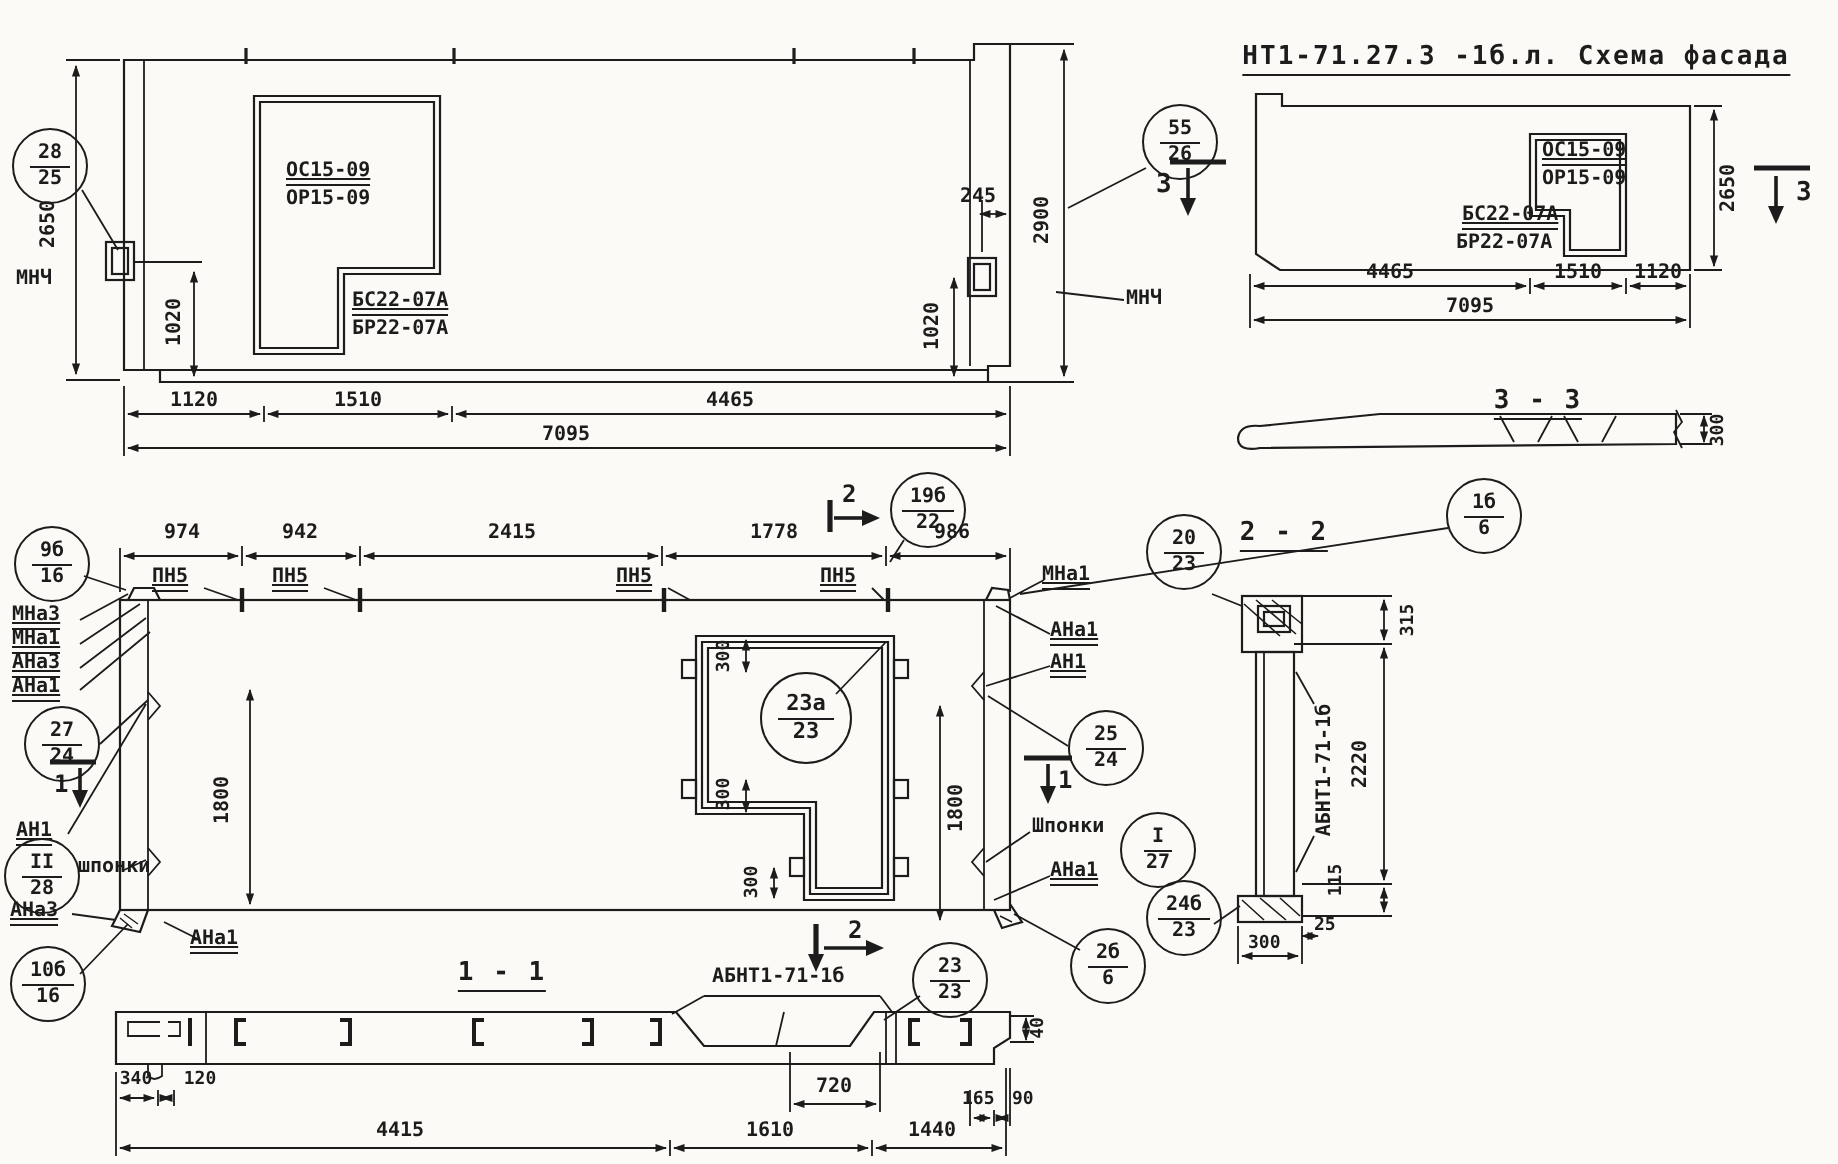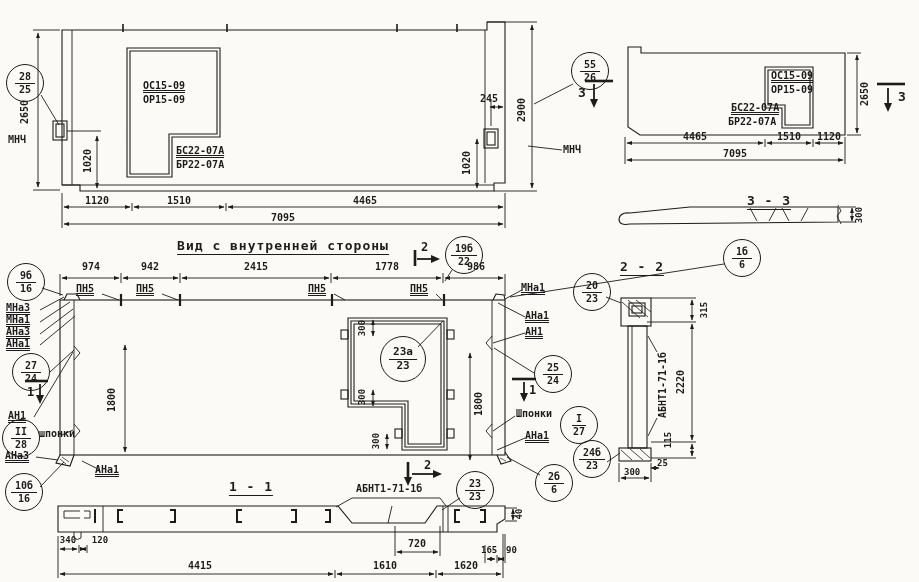--- a/index.html
+++ b/index.html
@@ -200,34 +200,34 @@
 <div class="lb rot" style="left:25px;top:112px">2650</div>
 <div class="lb rot" style="left:88px;top:161px">1020</div>
 <div class="lb ctr" style="left:97px;top:196px">1120</div>
 <div class="lb ctr" style="left:179px;top:196px">1510</div>
 <div class="lb ctr" style="left:365px;top:196px">4465</div>
 <div class="lb ctr" style="left:283px;top:213px">7095</div>
 <div class="lb ctr" style="left:489px;top:94px">245</div>
 <div class="lb rot" style="left:522px;top:110px">2900</div>
 <div class="lb rot" style="left:467px;top:163px">1020</div>
 
+<div class="lb ttl ctr" style="left:758px;top:22px">НТ1-71.27.3 -1б.л. Схема фасада</div>
 <div class="lb ul" style="left:771px;top:71px">ОС15-09</div>
 <div class="lb" style="left:771px;top:85px">ОР15-09</div>
 <div class="lb ul" style="left:731px;top:103px">БС22-07А</div>
 <div class="lb" style="left:728px;top:117px">БР22-07А</div>
 <div class="lb rot" style="left:865px;top:94px">2650</div>
 <div class="lb ctr" style="left:695px;top:132px">4465</div>
 <div class="lb ctr" style="left:789px;top:132px">1510</div>
 <div class="lb ctr" style="left:829px;top:132px">1120</div>
 <div class="lb ctr" style="left:735px;top:149px">7095</div>
 <div class="lb s13" style="left:898px;top:90px">3</div>
 <div class="lb ttl ctr" style="left:769px;top:194px">3 - 3</div>
 <div class="lb rot s9" style="left:860px;top:215px">300</div>
 
-<div class="lb ttl ctr" style="left:283px;top:239px">Вид с внутренней стороны</div>
 <div class="lb ctr" style="left:91px;top:262px">974</div>
 <div class="lb ctr" style="left:150px;top:262px">942</div>
 <div class="lb ctr" style="left:256px;top:262px">2415</div>
 <div class="lb ctr" style="left:387px;top:262px">1778</div>
 <div class="lb ctr" style="left:476px;top:262px">986</div>
 <div class="lb ul" style="left:76px;top:284px">ПН5</div>
 <div class="lb ul" style="left:136px;top:284px">ПН5</div>
 <div class="lb ul" style="left:308px;top:284px">ПН5</div>
 <div class="lb ul" style="left:410px;top:284px">ПН5</div>
 <div class="lb s12" style="left:421px;top:241px">2</div>
@@ -293,33 +293,33 @@
       <span>23</span>
     </div>
 <div class="circ" style="left:535px;top:464px">
       <span class="t">2б</span>
       <span>6</span>
     </div>
 <div class="circ" style="left:573px;top:440px">
       <span class="t">24б</span>
       <span>23</span>
     </div>
-<div class="circ" style="left:573px;top:273px">
+<div class="circ" style="left:573px;top:257px">
       <span class="t">20</span>
       <span>23</span>
     </div>
 
 <div class="lb ttl ctr" style="left:251px;top:480px">1 - 1</div>
 <div class="lb" style="left:356px;top:484px">АБНТ1-71-1б</div>
 <div class="lb ctr s9" style="left:68px;top:536px">340</div>
 <div class="lb ctr s9" style="left:100px;top:536px">120</div>
 <div class="lb ctr" style="left:417px;top:539px">720</div>
 <div class="lb ctr" style="left:200px;top:561px">4415</div>
 <div class="lb ctr" style="left:385px;top:561px">1610</div>
-<div class="lb ctr" style="left:466px;top:561px">1620</div>
+<div class="lb ctr" style="left:466px;top:561px">1440</div>
 <div class="lb s9" style="left:481px;top:546px">165</div>
 <div class="lb s9" style="left:506px;top:546px">90</div>
 <div class="lb rot s9" style="left:520px;top:514px">40</div>
 
 <div class="lb ttl ctr" style="left:642px;top:260px">2 - 2</div>
 <div class="lb rot" style="left:663px;top:385px">АБНТ1-71-1б</div>
 <div class="lb rot s9" style="left:705px;top:310px">315</div>
 <div class="lb rot" style="left:681px;top:382px">2220</div>
 <div class="lb rot s9" style="left:669px;top:440px">115</div>
 <div class="lb s9" style="left:657px;top:459px">25</div>

